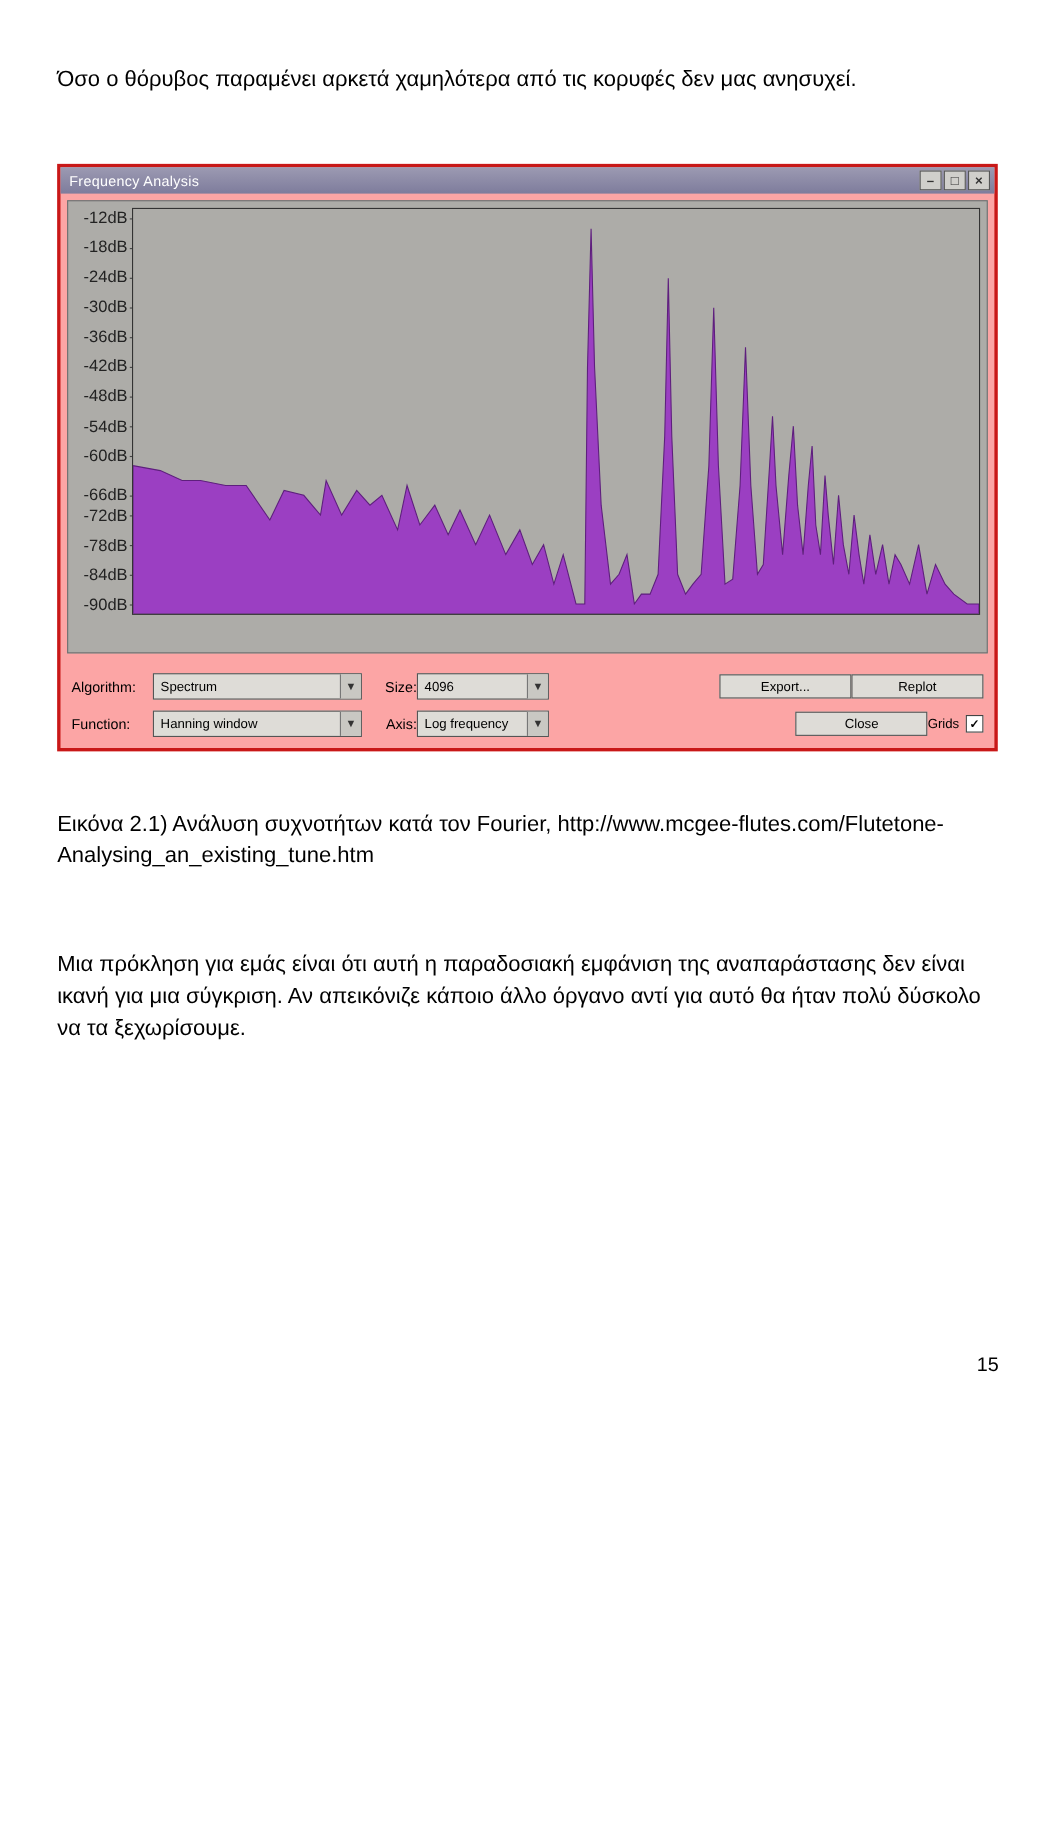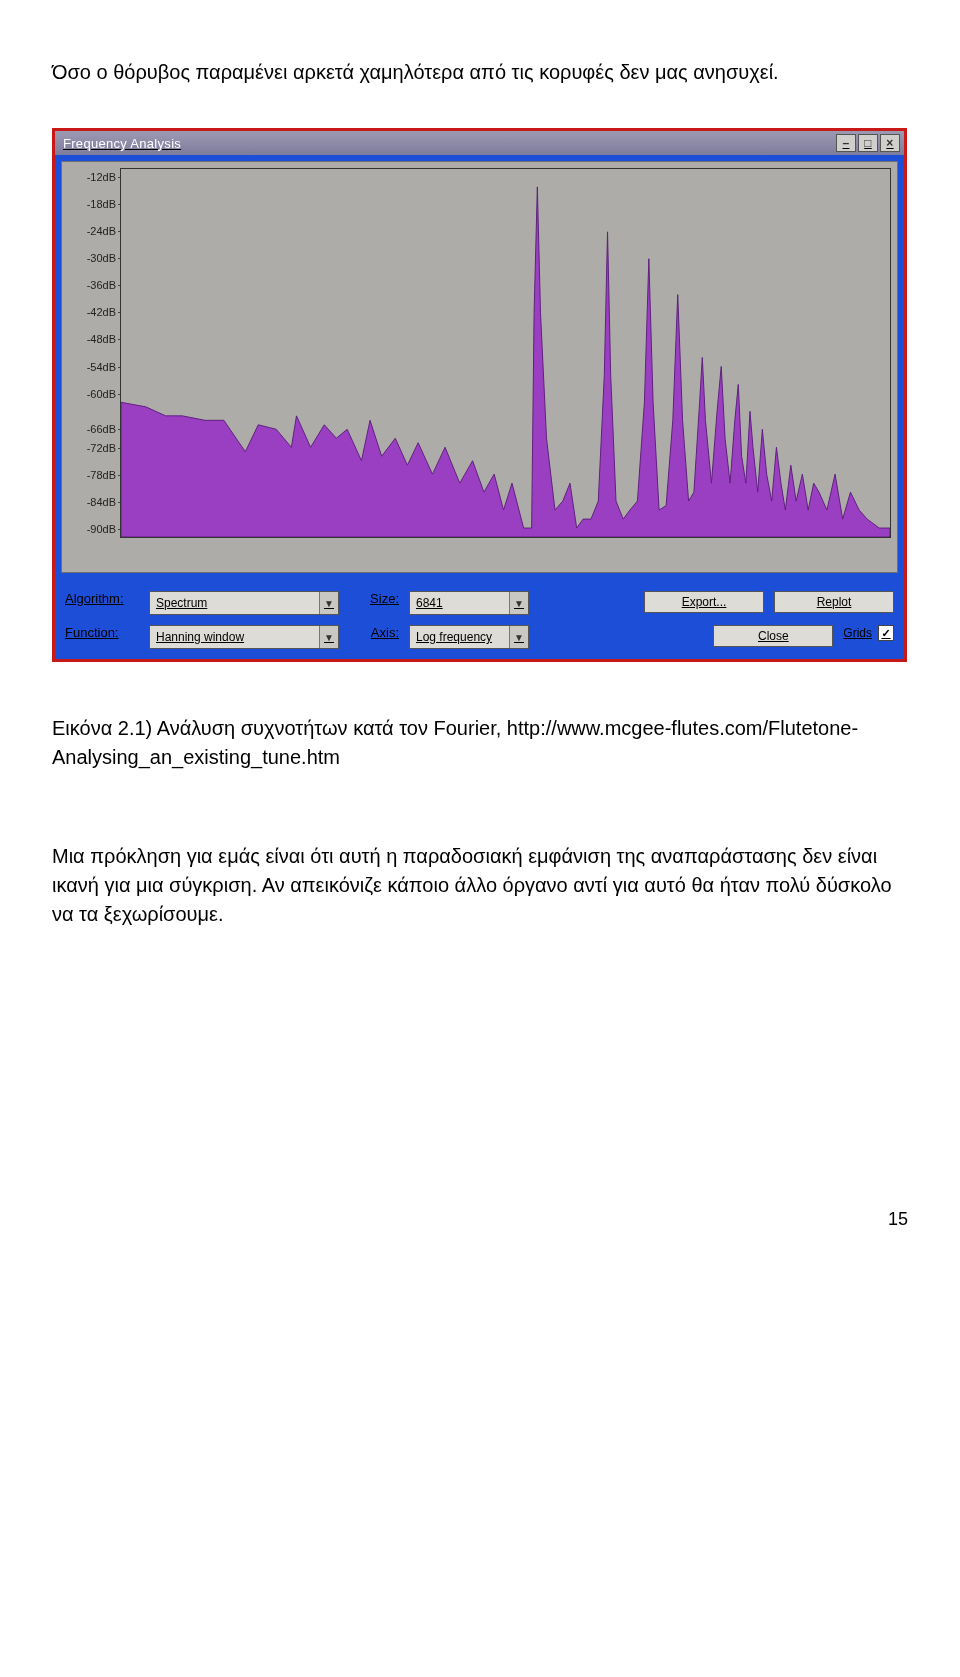--- a/index.html
+++ b/index.html
@@ -7,28 +7,27 @@
     padding: 38px 52px;
     width: 960px;
     box-sizing: border-box;
     font-family: Arial, Helvetica, sans-serif;
     background: #fff;
     color: #000;
   }
   .intro {
     font-size: 20px;
     line-height: 1.45;
-    margin-bottom: 41px;
+    margin-bottom: 62px;
   }
   .screenshot-wrap {
     border: 3px solid #c81818;
     width: 855px;
-    background: #1d4ed8;
-    box-sizing: border-box;
-    text-decoration: underline;
+    background: #fca5a5;
+    box-sizing: border-box;
   }
   .titlebar {
     display: flex;
     align-items: center;
     background: linear-gradient(#9c9ab2, #7e7c9c);
     height: 24px;
     padding: 0 4px 0 8px;
     color: #fff;
     font-size: 13px;
     letter-spacing: .3px;
@@ -48,21 +47,21 @@
     height: 410px;
     border: 1px solid #6e6e6e;
     background: #adaca8;
     overflow: hidden;
   }
   .chart-gutter-left {
     position: absolute; left: 0; top: 0; bottom: 34px; width: 58px;
   }
   .y-tick {
     position: absolute; right: 4px;
-    font-size: 11px; color: #222;
+    font-size: 15px; color: #222;
     transform: translateY(-50%);
   }
   .y-tick::after {
     content: ""; position: absolute; left: 100%; top: 50%;
     width: 4px; height: 1px; background: #444; margin-left: 2px;
   }
   .plot {
     position: absolute; left: 58px; right: 6px; top: 6px; bottom: 34px;
     border: 1px solid #333;
     background: #adaca8;
@@ -77,21 +76,21 @@
   .x-tick.bold { font-weight: bold; }
   .x-tick::before {
     content:""; position:absolute; left:50%; top:-6px; width:1px; height:4px; background:#444;
   }
 
   .controls {
     padding: 18px 10px 10px 10px;
     display: flex; flex-direction: column; gap: 10px;
     font-size: 13px; color: #000;
   }
-  .row { display: flex; align-items: flex-start; gap: 10px; }
+  .row { display: flex; align-items: center; }
   .lbl { width: 74px; }
   .combo {
     display: inline-flex; align-items: center;
     border: 1px solid #555;
     background: #dedcd7;
     height: 24px;
     box-sizing: border-box;
   }
   .combo.small { width: 190px; }
   .combo.size { width: 120px; }
@@ -174,21 +173,21 @@
 
   <div class="controls">
     <div class="row">
       <span class="lbl">Algorithm:</span>
       <span class="combo small">
         <span class="val">Spectrum</span>
         <span class="arrow">▼</span>
       </span>
       <span class="lbl" style="width:50px;text-align:right">Size:</span>
       <span class="combo size">
-        <span class="val">6841</span>
+        <span class="val">4096</span>
         <span class="arrow">▼</span>
       </span>
       <span style="flex:1"></span>
       <span class="btn">Export...</span>
       <span class="btn">Replot</span>
     </div>
     <div class="row">
       <span class="lbl">Function:</span>
       <span class="combo small">
         <span class="val">Hanning window</span>

